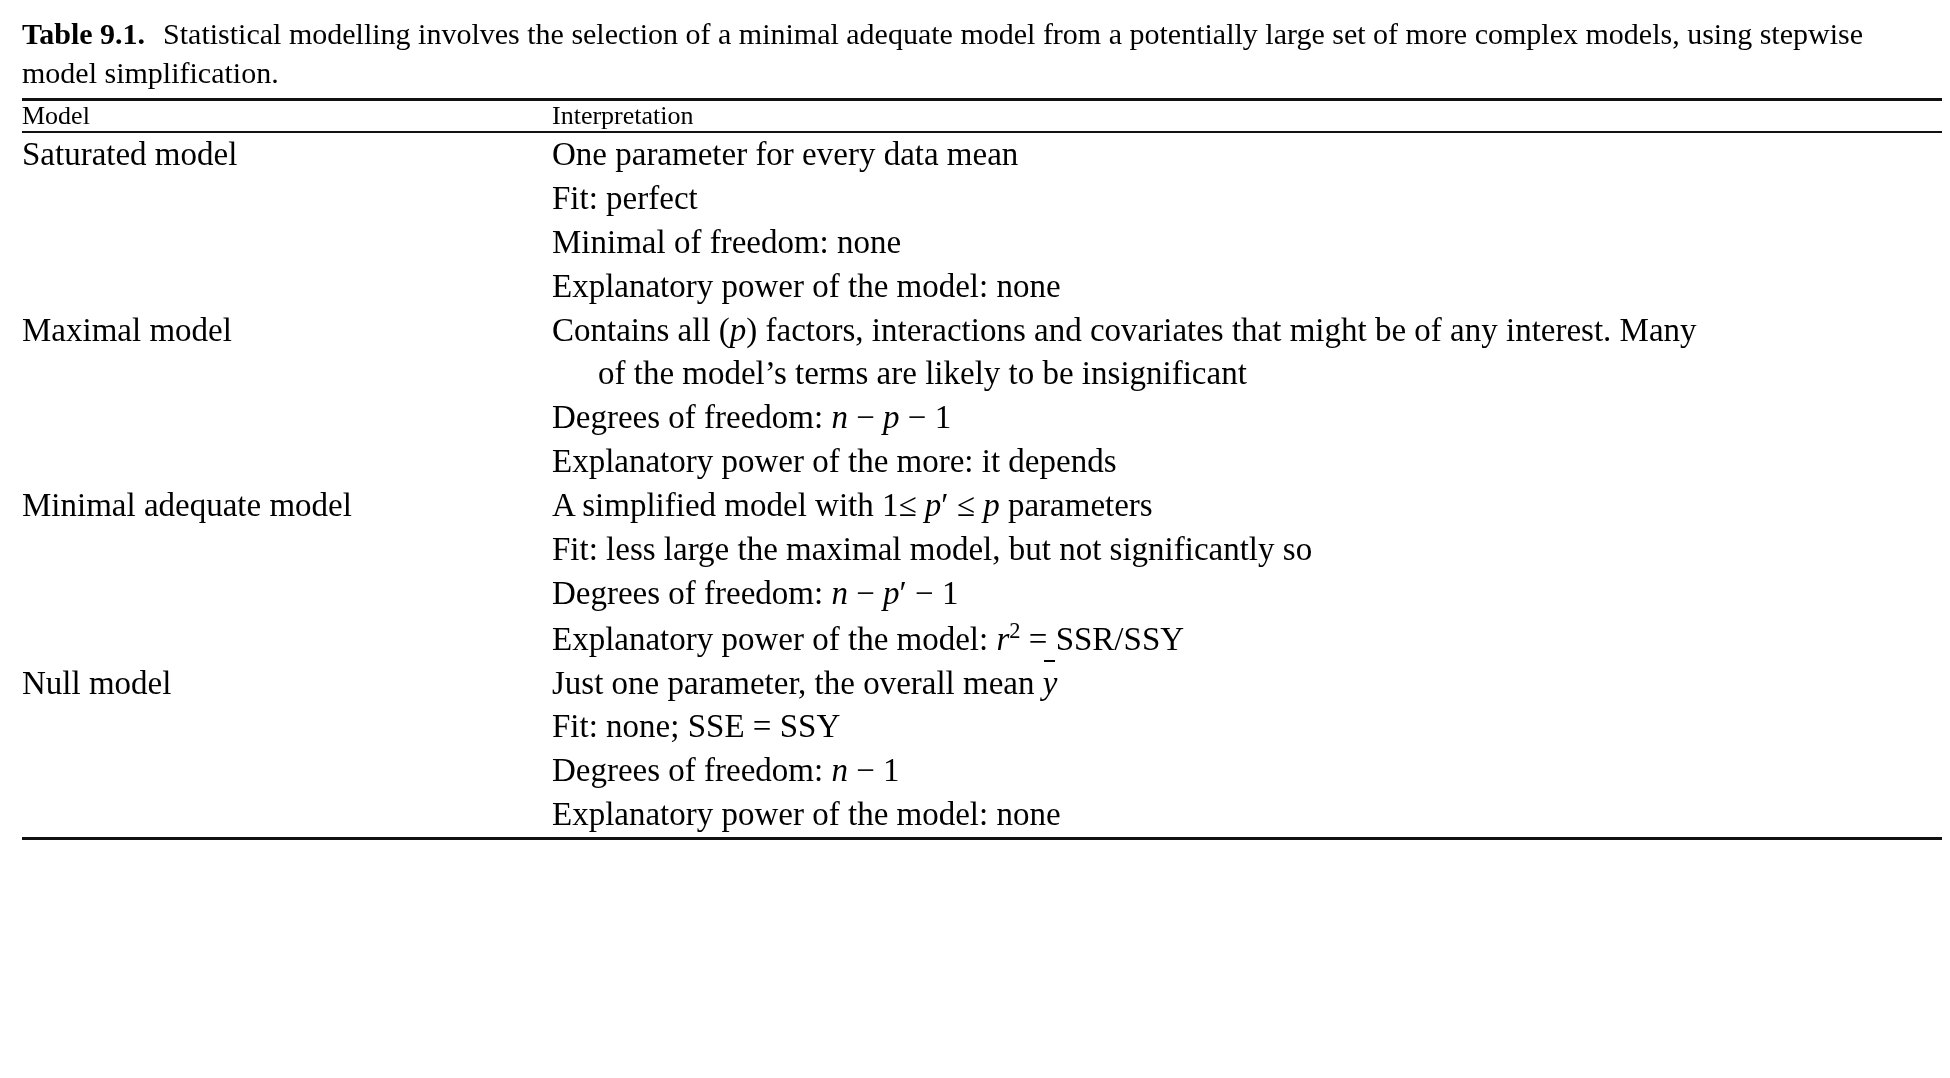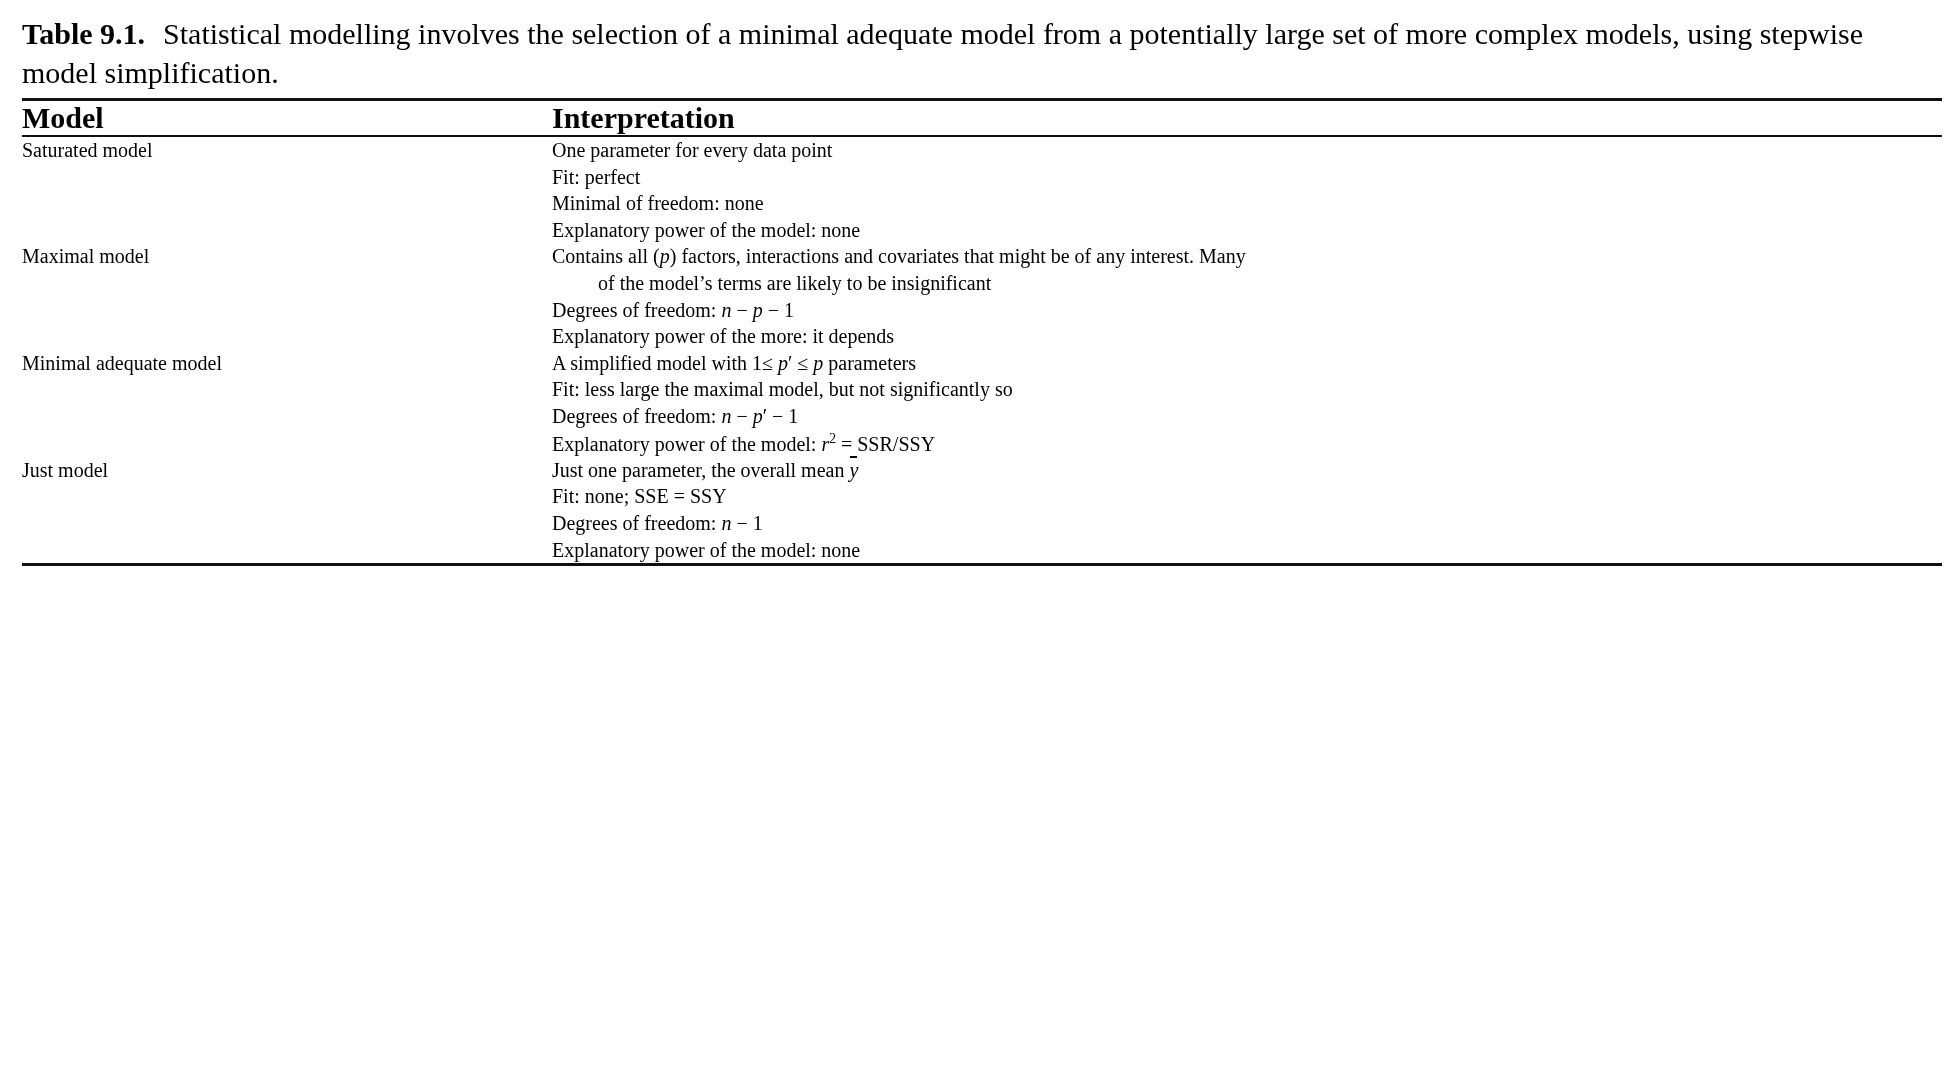--- a/index.html
+++ b/index.html
@@ -46,26 +46,25 @@
     table-layout: fixed;
   }
   table.tbl td, table.tbl th {
     text-align: left;
     vertical-align: top;
     padding: 0;
   }
   .col-model { width: 530px; }
   .col-interp { width: auto; }
   .head-row td {
-    font-size: 30px;
+    font-size: 26px;
     padding: 16px 0 14px 0;
-    font-weight: bold;
   }
   .body-row td {
-    font-size: 20px;
+    font-size: 33px;
     line-height: 1.33;
     padding: 16px 0 14px 0;
   }
   .body-row td.cell-model {
     padding-right: 20px;
   }
   .lines > div {
     white-space: nowrap;
   }
   .lines > div.wrap {
@@ -131,21 +130,21 @@
     <colgroup>
       <col class="col-model">
       <col class="col-interp">
     </colgroup>
     <tbody>
 
       <tr class="body-row">
         <td class="cell-model">Saturated model</td>
         <td class="cell-interp">
           <div class="lines">
-            <div>One parameter for every data point</div>
+            <div>One parameter for every data mean</div>
             <div>Fit: perfect</div>
             <div>Minimal of freedom: none</div>
             <div>Explanatory power of the model: none</div>
           </div>
         </td>
       </tr>
 
       <tr class="body-row">
         <td class="cell-model">Maximal model</td>
         <td class="cell-interp">
@@ -166,21 +165,21 @@
           <div class="lines">
             <div>A simplified model with 1≤ <span class="mathvar">p</span>′ ≤ <span class="mathvar">p</span> parameters</div>
             <div>Fit: less large the maximal model, but not significantly so</div>
             <div>Degrees of freedom: <span class="mathvar">n</span> − <span class="mathvar">p</span>′ − 1</div>
             <div>Explanatory power of the model: <span class="mathvar">r</span><sup class="sq">2</sup> = <span class="it">SSR</span>/<span class="it">SSY</span></div>
           </div>
         </td>
       </tr>
 
       <tr class="body-row">
-        <td class="cell-model">Just model</td>
+        <td class="cell-model">Null model</td>
         <td class="cell-interp">
           <div class="lines">
             <div>Just one parameter, the overall mean <span class="ybar">y</span></div>
             <div>Fit: none; <span class="it">SSE</span> = <span class="it">SSY</span></div>
             <div>Degrees of freedom: <span class="mathvar">n</span> − 1</div>
             <div>Explanatory power of the model: none</div>
           </div>
         </td>
       </tr>
 

